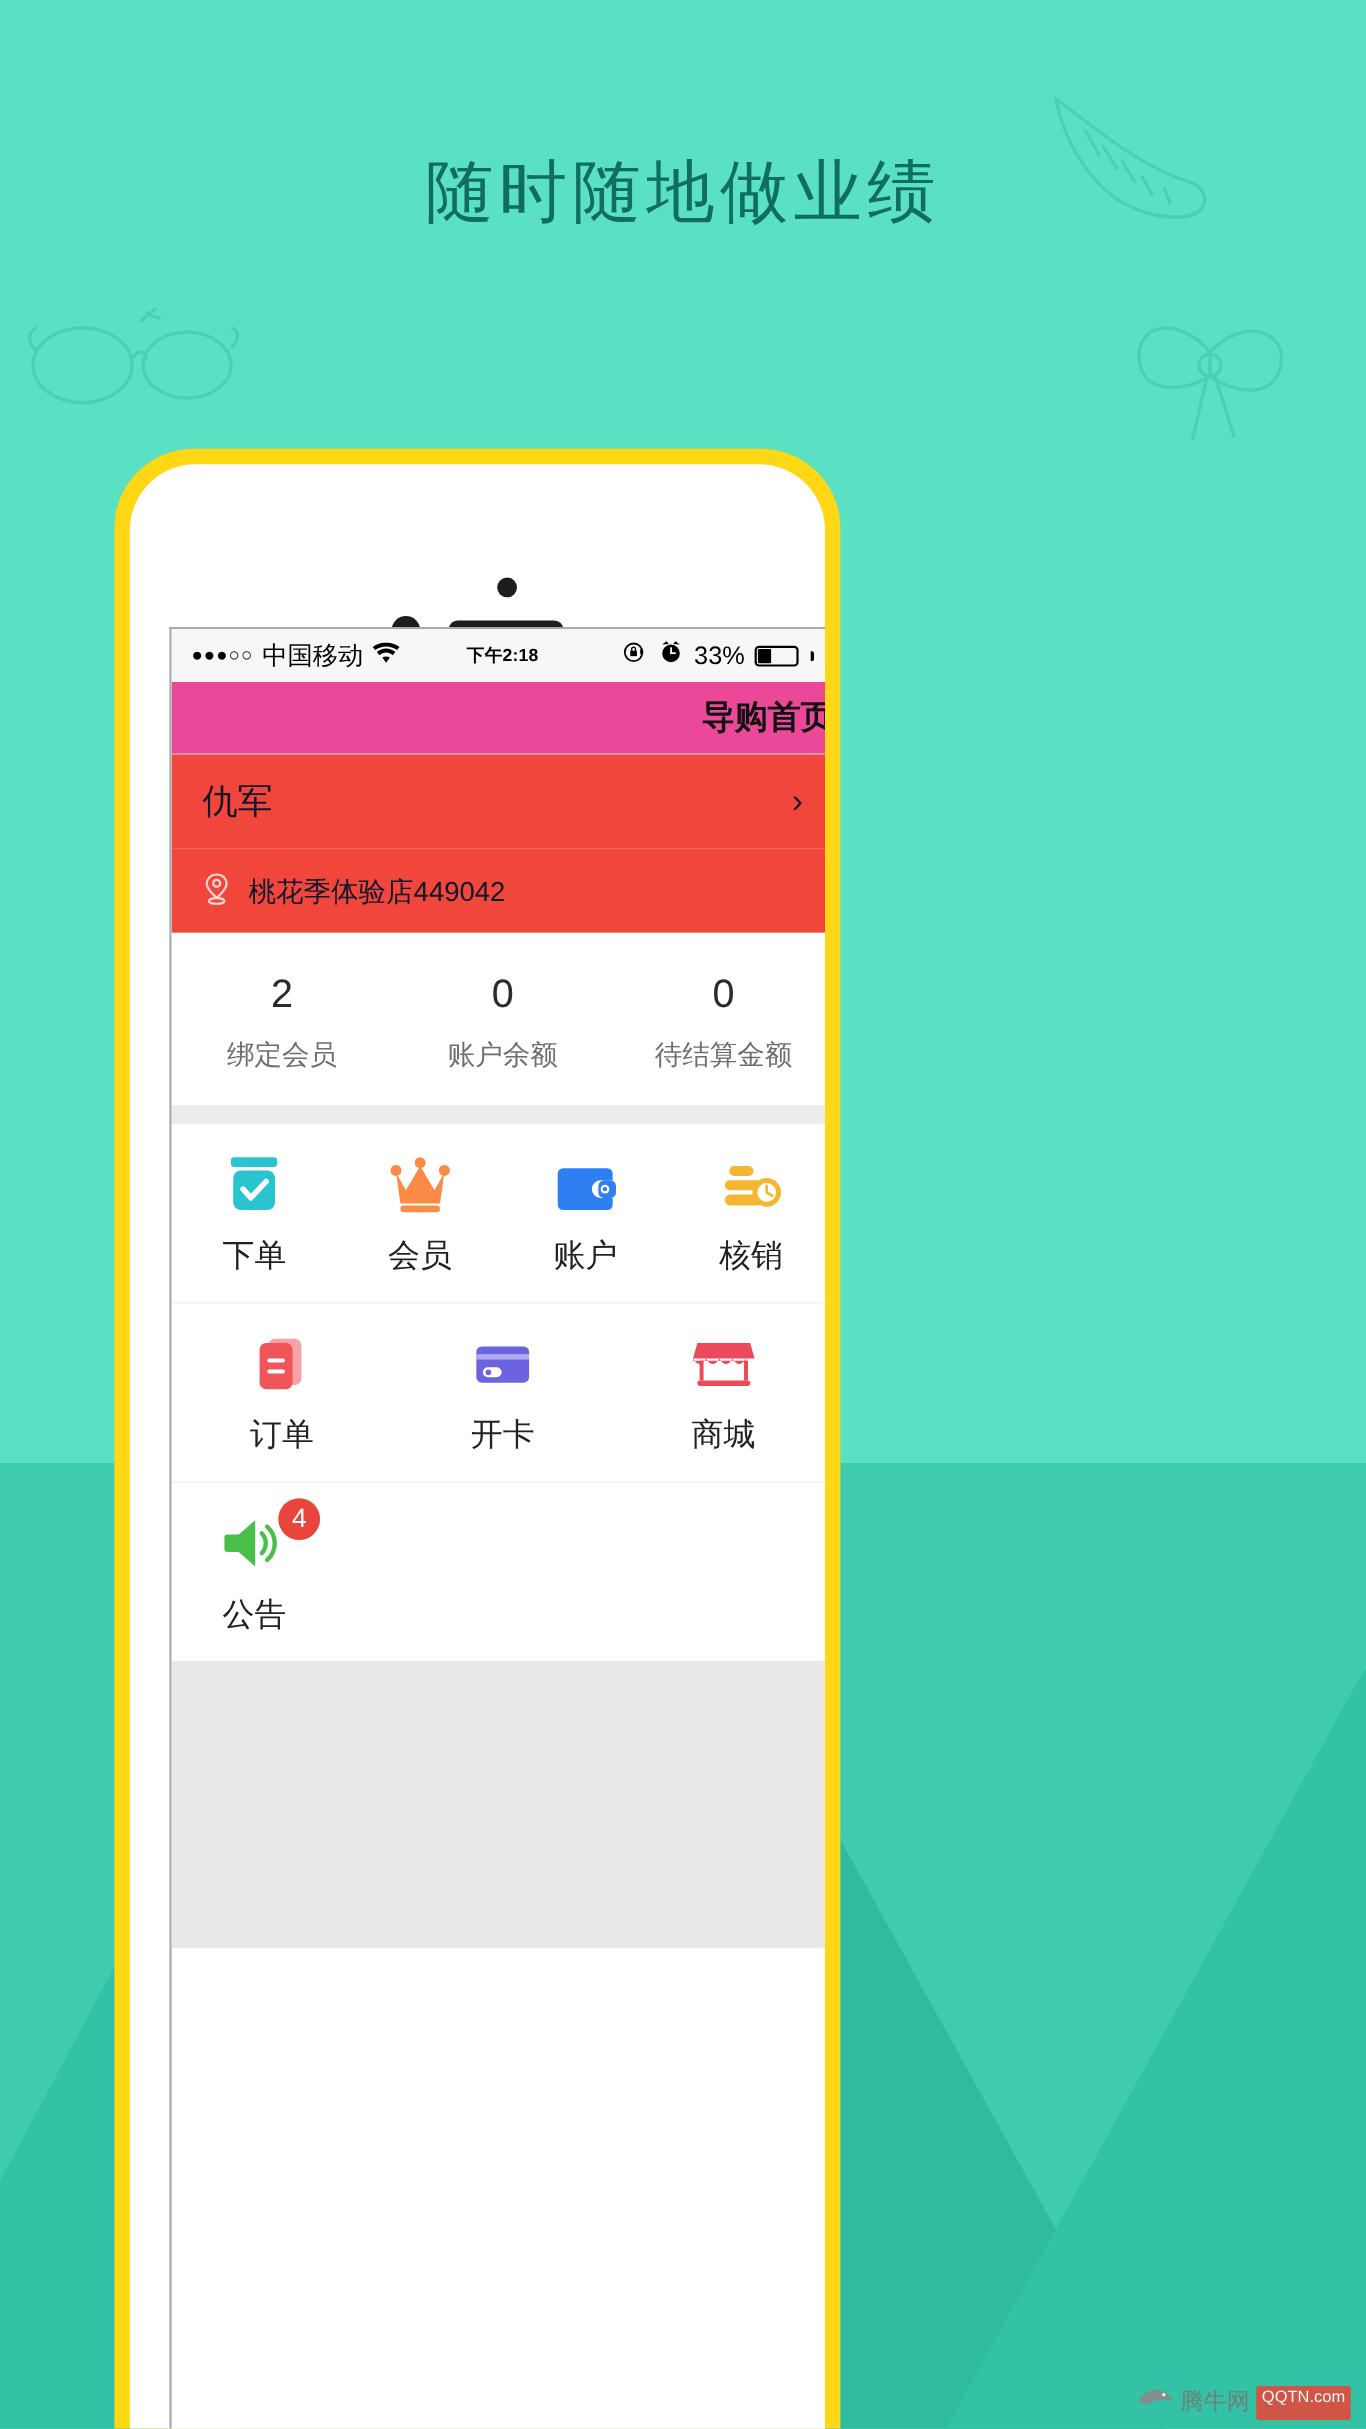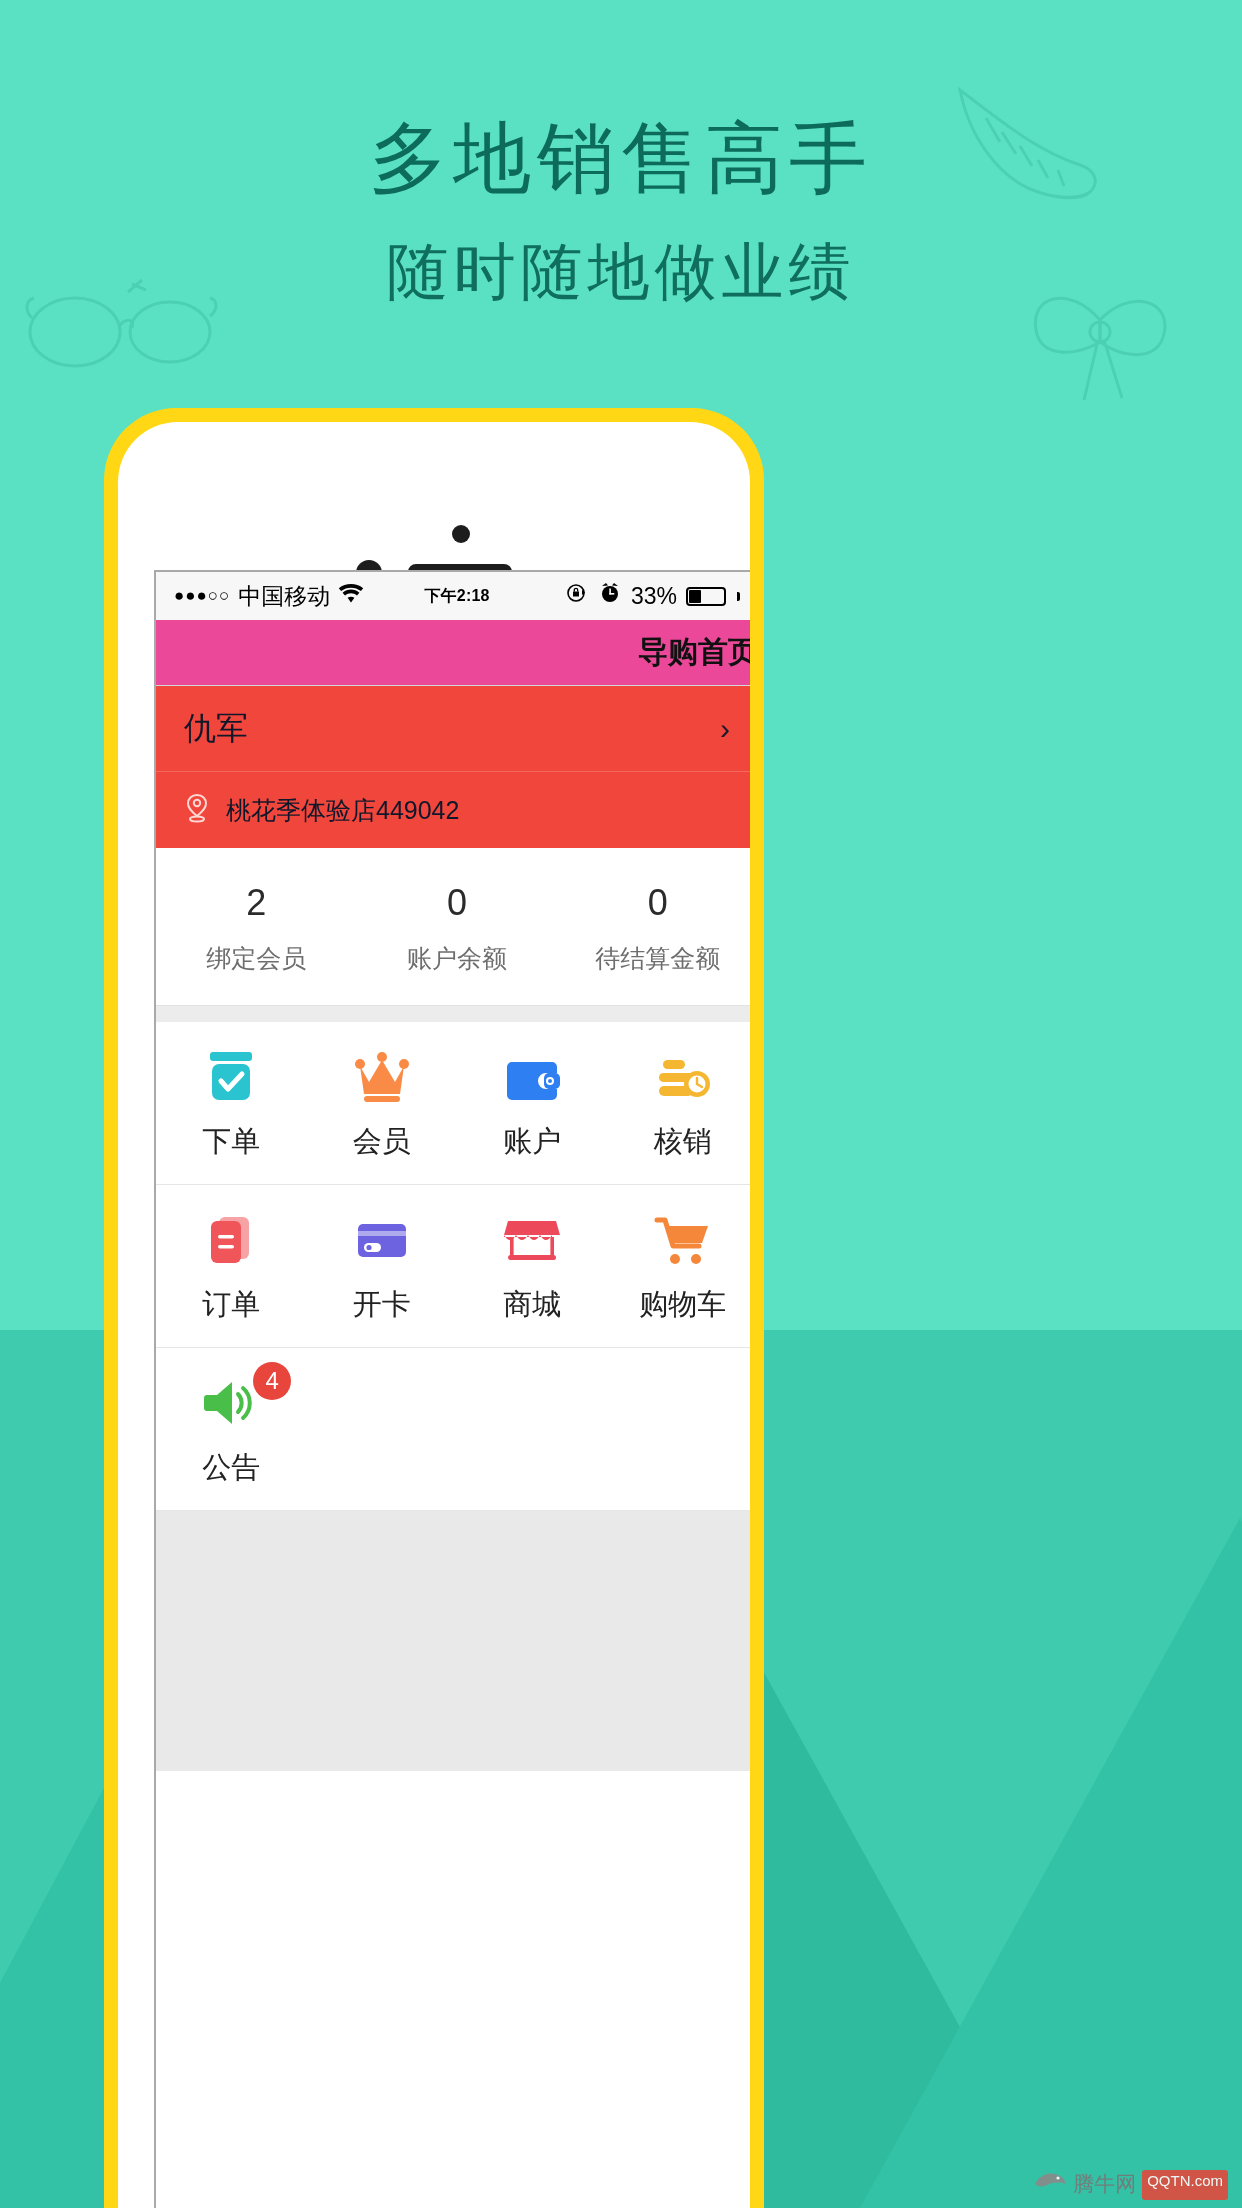--- a/index.html
+++ b/index.html
@@ -224,21 +224,20 @@
       <path d="M90 40 C60 5 20 15 26 50 C30 76 62 78 90 62 Z"></path>
       <path d="M90 40 C120 8 162 20 154 54 C148 80 116 80 90 62 Z"></path>
       <path d="M88 60 L74 120"></path>
         <path d="M94 60 L112 118"></path>
       <circle cx="90" cy="52" r="10"></circle>
     </svg>
   </div>
 </div>
 
 <div id="headline">
-  <div class="h1">多地销售高手</div>
   <div class="h2">随时随地做业绩</div>
 </div>
 
 <div id="phone">
   <div id="phone-body">
 
     <div id="speaker-row">
       <div id="dot-top"></div>
       <div id="cam"></div>
       <div id="earpiece"></div>
@@ -399,31 +398,20 @@
           <div class="cell-icon">
             <svg width="60" height="58" viewBox="0 0 60 58">
               <path d="M6 10 h48 l4 14 H2 Z" fill="#ec4a5a"></path>
               <path d="M2 24 q6 10 12 0 q6 10 12 0 q6 10 12 0 q6 10 12 0 v2 H2 Z" fill="#ec4a5a"></path>
               <rect x="8" y="26" width="3.6" height="18" fill="#ec4a5a"></rect>
               <rect x="48.4" y="26" width="3.6" height="18" fill="#ec4a5a"></rect>
               <rect x="6" y="44" width="48" height="5" rx="2.5" fill="#ec4a5a"></rect>
             </svg>
           </div>
           <div class="cell-label">商城</div>
-        </div>
-        <div class="cell">
-          <div class="cell-icon">
-            <svg width="60" height="58" viewBox="0 0 60 58">
-              <path d="M4 9 h8 l8 26 h26" stroke="#f5873a" stroke-width="5" fill="none" stroke-linecap="round" stroke-linejoin="round"></path>
-              <path d="M15 15 h40 l-6 17 h-28 Z" fill="#f5873a"></path>
-              <circle cx="22" cy="48" r="5" fill="#f5873a"></circle>
-              <circle cx="43" cy="48" r="5" fill="#f5873a"></circle>
-            </svg>
-          </div>
-          <div class="cell-label">购物车</div>
         </div>
       </div>
 
       <div class="grid-row">
         <div class="cell">
           <div class="cell-icon">
             <svg width="60" height="58" viewBox="0 0 60 58">
               <path d="M6 21 h10 L31 8 v42 L16 37 H6 a3 3 0 0 1 -3 -3 v-10 a3 3 0 0 1 3 -3 z" fill="#49bf4a"></path>
               <path d="M37 20 a13 13 0 0 1 0 18" stroke="#49bf4a" stroke-width="4" fill="none" stroke-linecap="round"></path>
               <path d="M42 14 a20 20 0 0 1 0 30" stroke="#49bf4a" stroke-width="4" fill="none" stroke-linecap="round"></path>

